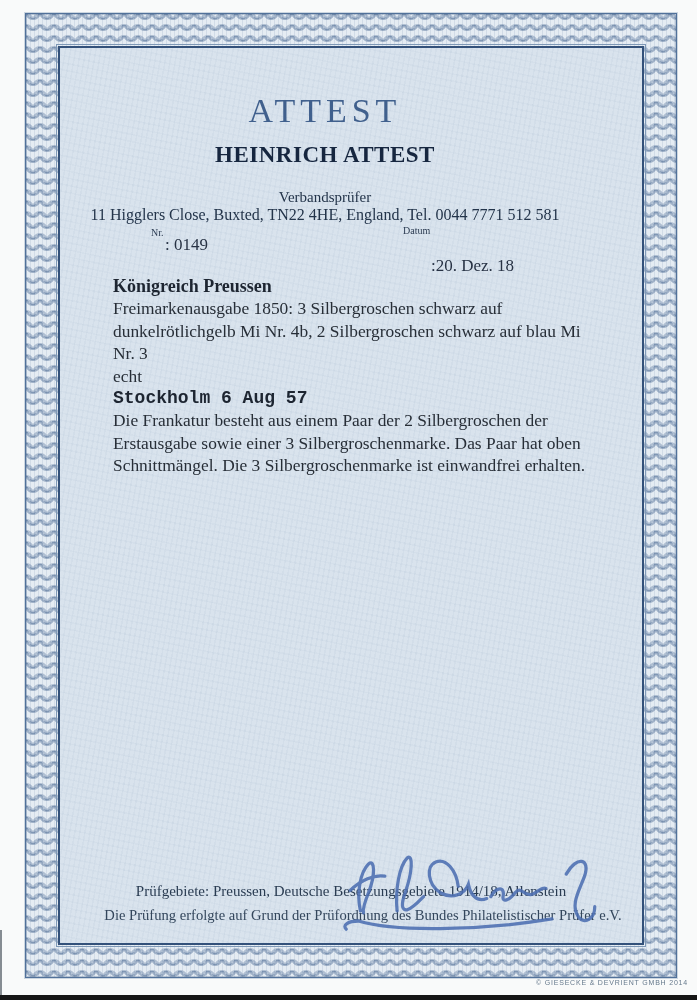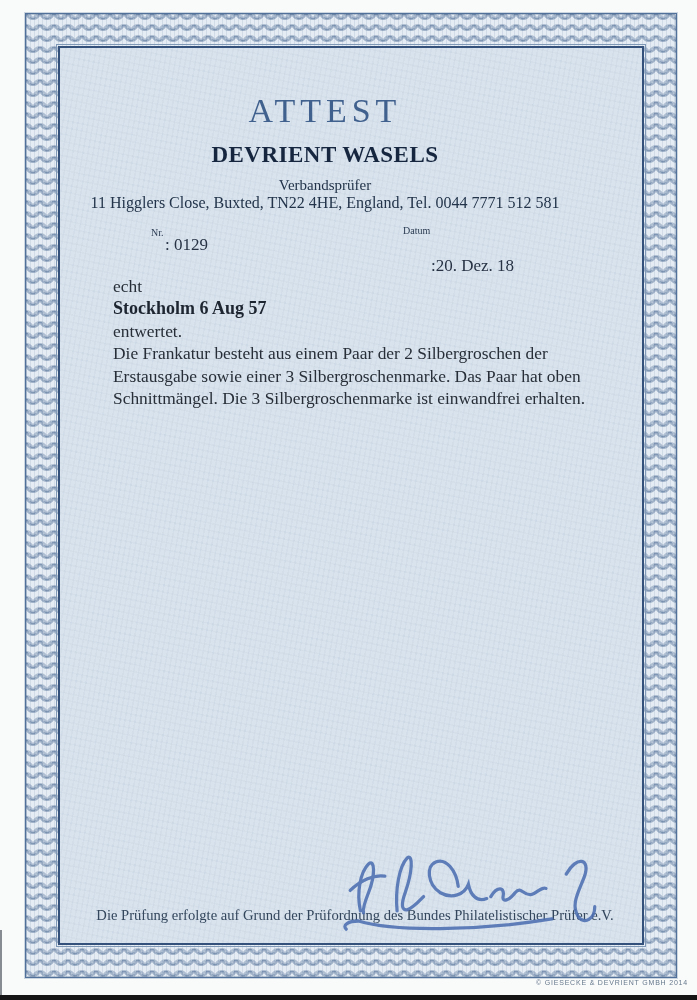--- a/index.html
+++ b/index.html
@@ -32,50 +32,50 @@
     background:
       repeating-linear-gradient(100deg, rgba(100,130,165,.055) 0 1.5px, rgba(0,0,0,0) 1.5px 5px),
       repeating-linear-gradient(12deg, rgba(100,130,165,.045) 0 1.5px, rgba(0,0,0,0) 1.5px 7px),
       #d9e3ed;
   }
 
   
   .header { position:absolute; left:0; top:44px; width:530px; text-align:center; color:#23344a; }
   .title { font-size:34px; letter-spacing:5px; color:#40608d; }
   .examiner { margin-top:12px; font-size:23px; font-weight:bold; color:#16263f; letter-spacing:.5px; }
-  .role  { margin-top:9px; font-size:15px; }
+  .role  { margin-top:21px; font-size:15px; }
   .assoc { font-size:16px; }
   .addr  { font-size:16px; }
 
   
   .meta-label { position:absolute; font-size:10px; color:#2c3c52; }
   .meta-value { position:absolute; font-size:17px; color:#273244; }
   .nr-label    { left:91px;  top:179px; }
   .nr-value    { left:105px; top:187px; }
   .datum-label { left:343px; top:177px; }
   .datum-value { left:371px; top:188px;margin-top:20px; }
 
   
   .body-block {
     position:absolute; left:53px; top:227px; width:492px;
     font-size:17.4px; line-height:22.4px; color:#272e37;
   }
   .body-block p { margin:0; }
   .body-block p.bold { font-weight:bold; font-size:18px; color:#1d2531; }
   .mt-a { margin-top:27px; }
   .mt-b { margin-top:37px; }
-  .mt-c { margin-top:21px; }
+  .mt-c { margin-top:21px;font-family:Liberation Mono, monospace; }
   .mt-d { margin-top:12px; }
   .mt-e { margin-top:13px; }
   .mt-f { margin-top:15px; }
 
   
   .footer1 { position:absolute; left:0; top:835px; width:100%; text-align:center;
              font-size:15px; color:#2a3c52; }
-  .footer2 { position:absolute; left:4px; top:859px; width:100%; text-align:center;
+  .footer2 { position:absolute; left:12px; top:859px; width:100%; text-align:center;
              font-size:14.6px; color:#33465c; }
 
   
   .signature { position:absolute; left:278px; top:796px; width:270px; height:100px; }
 
   
   .imprint {
     position:absolute; right:9px; top:979px;
     font-family:"Liberation Sans","DejaVu Sans",sans-serif;
     font-size:7px; letter-spacing:.8px; color:#66798c;
@@ -86,37 +86,39 @@
 </head>
 <body>
 
 <div class="stage">
 
   <div class="frame">
     <div class="content">
 
       <div class="header">
         <div class="title">ATTEST</div>
-        <div class="examiner">DEVRIENT WASELS</div>
+        <div class="examiner">HEINRICH ATTEST</div>
         <div class="role">Verbandsprüfer</div>
         <div class="addr">11 Higglers Close, Buxted, TN22 4HE, England, Tel. 0044 7771 512 581</div>
       </div>
 
       <span class="meta-label nr-label">Nr.</span>
-      <span class="meta-value nr-value">: 0129</span>
+      <span class="meta-value nr-value">: 0149</span>
       <span class="meta-label datum-label">Datum</span>
       <span class="meta-value datum-value">:20. Dez. 18</span>
 
       <div class="body-block">
+        <p class="bold">Königreich Preussen</p>
+        <p>Freimarkenausgabe 1850: 3 Silbergroschen schwarz auf dunkelrötlichgelb Mi Nr. 4b, 2 Silbergroschen schwarz auf blau Mi Nr. 3</p>
         <p class="mt-a">echt</p>
         <p class="bold mt-c">Stockholm 6 Aug 57</p>
-        <p class="mt-d">entwertet.</p>
         <p class="mt-e">Die Frankatur besteht aus einem Paar der 2 Silbergroschen der Erstausgabe sowie einer 3 Silbergroschenmarke. Das Paar hat oben Schnittmängel. Die 3 Silbergroschenmarke ist einwandfrei erhalten.</p>
       </div>
 
+      <div class="footer1">Prüfgebiete: Preussen, Deutsche Besetzungsgebiete 1914/18, Allenstein</div>
       <div class="footer2">Die Prüfung erfolgte auf Grund der Prüfordnung des Bundes Philatelistischer Prüfer e.V.</div>
 
       <svg class="signature" viewBox="0 0 265 95" xmlns="http://www.w3.org/2000/svg">
         <g fill="none" stroke="#4d6fb2" stroke-width="3.2" stroke-linecap="round" opacity="0.88">
           <path d="M22,64 C18,46 22,26 30,18 C36,13 37,28 30,46 C26,56 24,62 25,66"></path>
           <path d="M12,44 C22,34 36,28 46,30"></path>
           <path d="M58,64 C56,44 60,20 68,12 C74,8 73,26 66,46 C62,57 62,64 68,63 C74,61 80,54 84,50"></path>
           <path d="M118,40 C116,24 106,12 96,16 C86,20 88,38 100,46 C112,53 124,48 128,38 C130,48 136,56 146,52"></path>
           <path d="M150,50 C156,40 164,40 162,50 C161,56 168,54 174,46 C180,39 182,50 190,48 C196,46 200,40 204,42"></path>
           <path d="M224,28 C234,10 248,12 242,30 C236,46 228,58 236,70 C242,78 252,72 252,60"></path>

